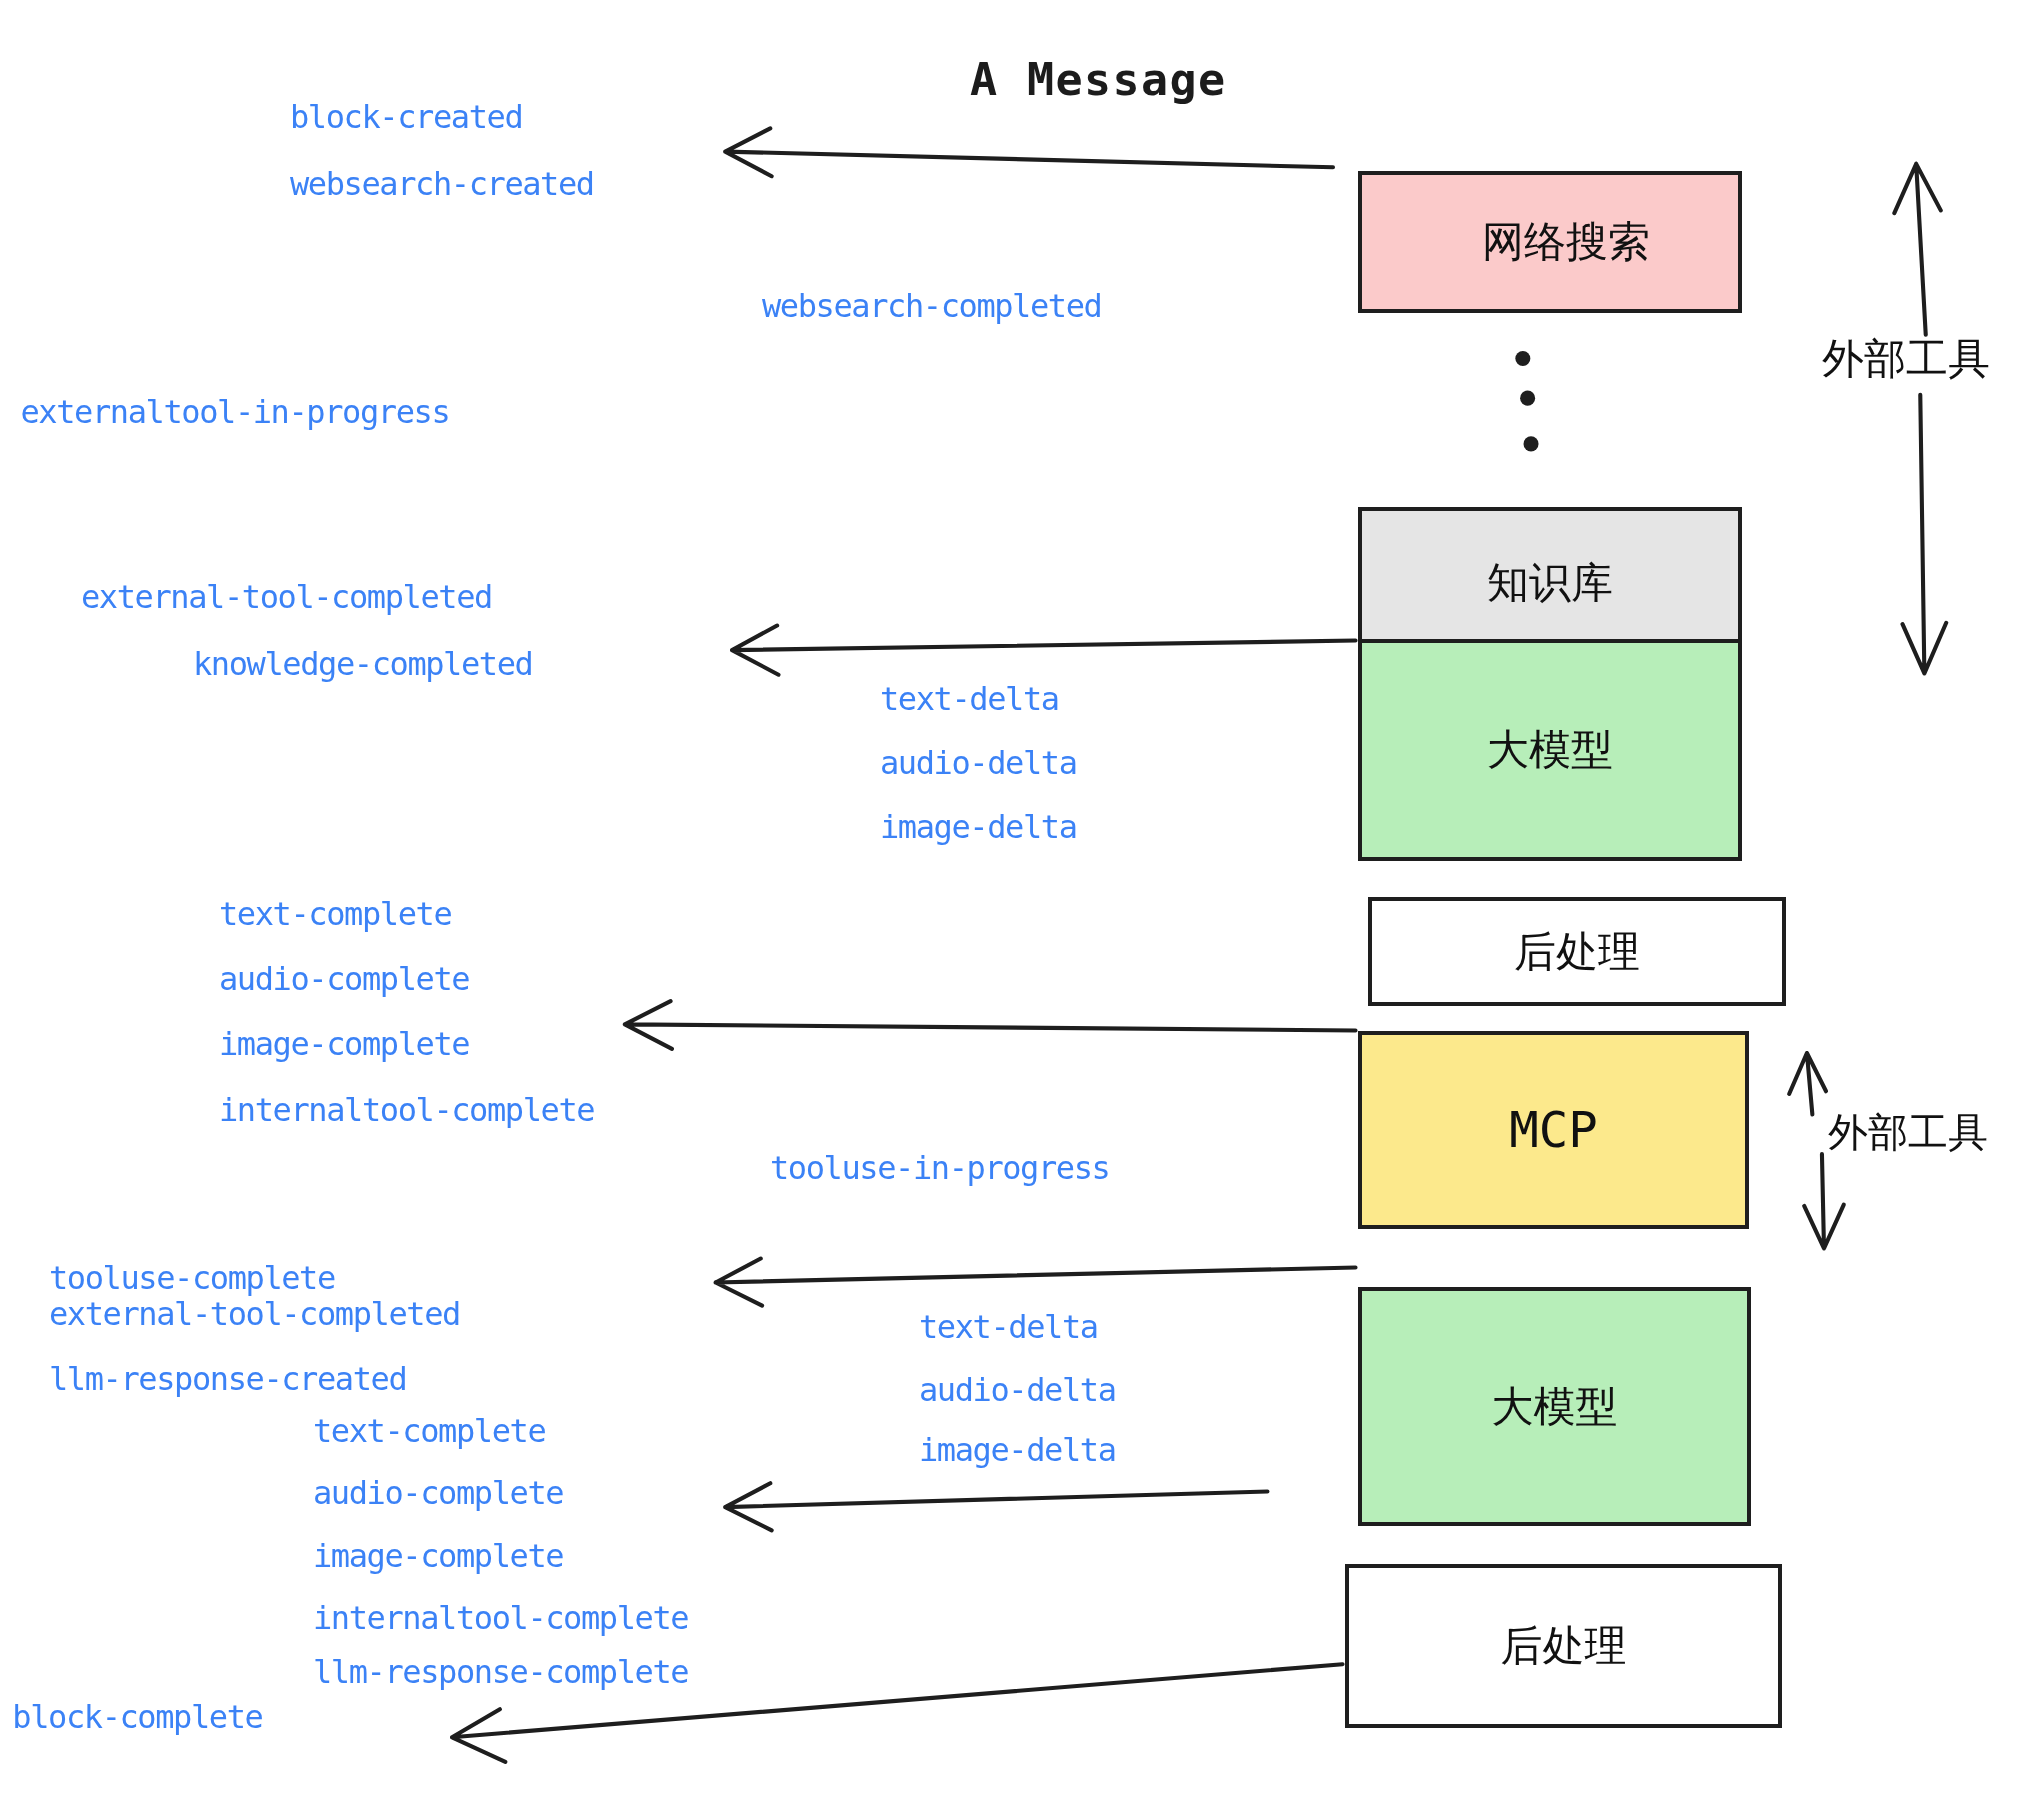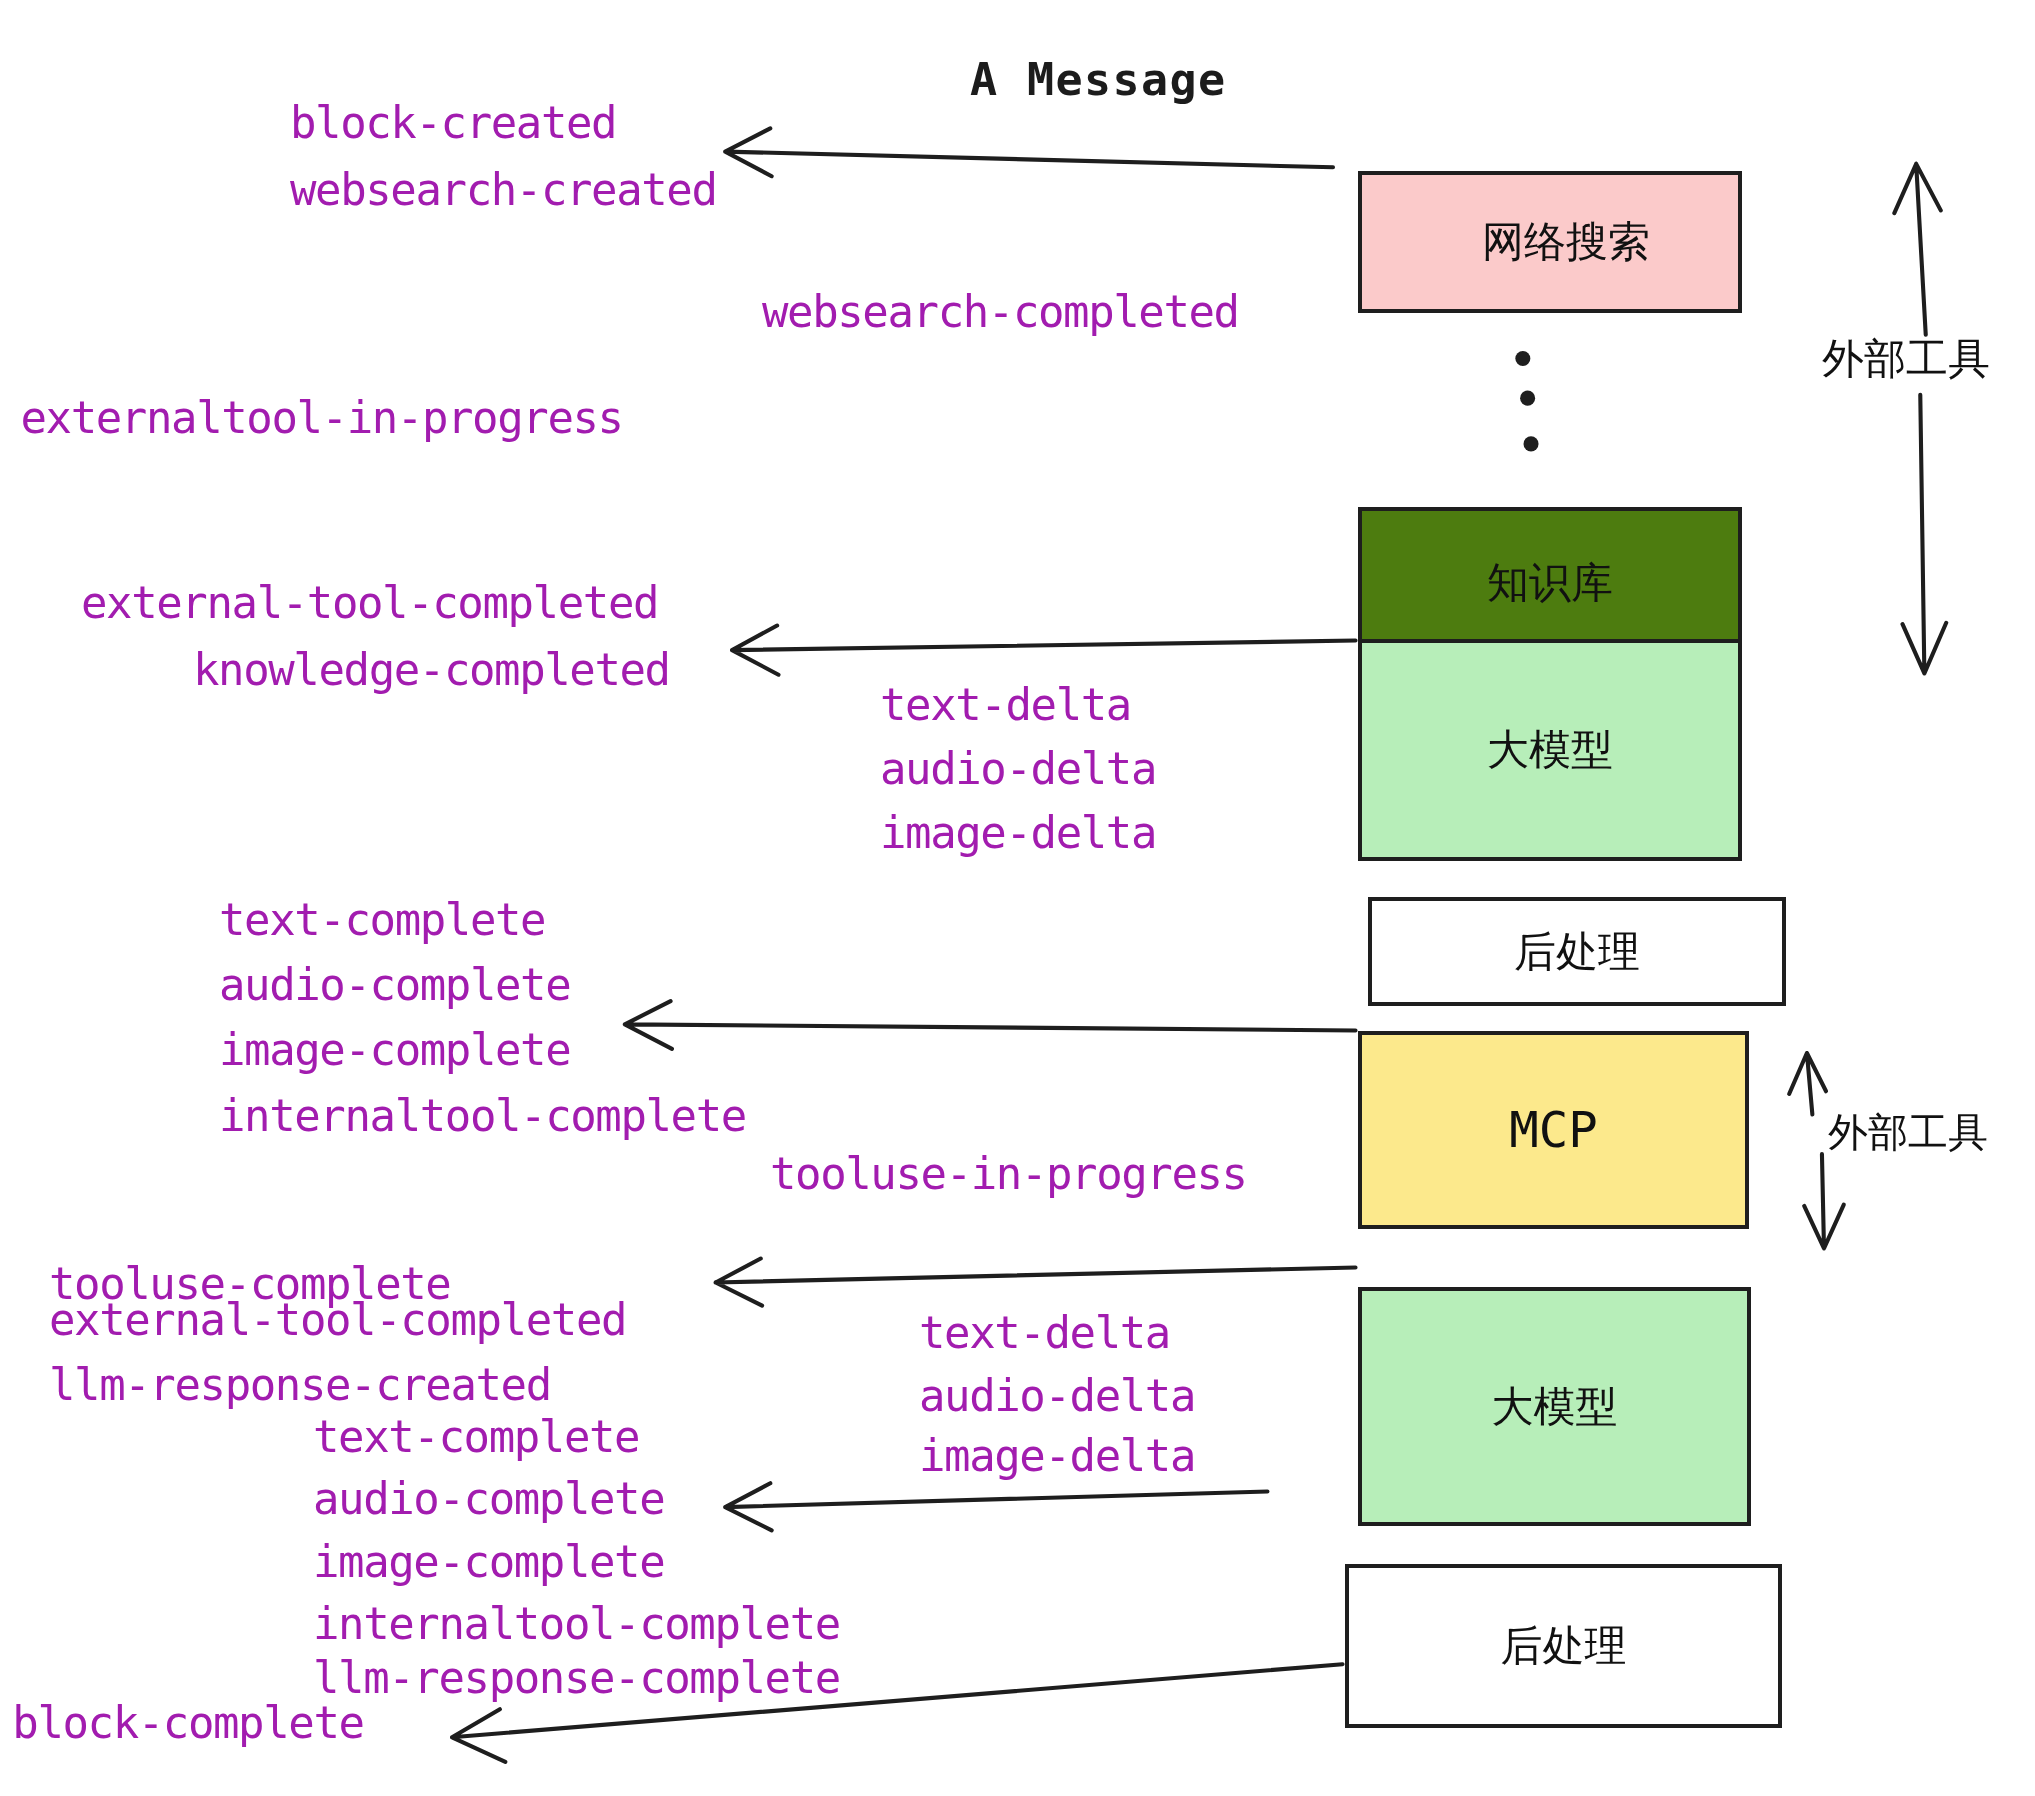--- a/index.html
+++ b/index.html
@@ -7,24 +7,24 @@
     position:relative;
     width:2035px;height:1796px;
     background:#ffffff;
     font-family:"DejaVu Sans Mono", monospace;
     color:#1c1c1c;
     overflow:hidden;
   }
   .ev{
     position:absolute;
     white-space:nowrap;
-    font-size:44px;
+    font-size:32px;
     line-height:1;
     letter-spacing:-1.4px;
-    color:#a21caf;
+    color:#3b82f6;
   }
   .title{
     position:absolute;
     font-size:45px;
     font-weight:bold;
     letter-spacing:1.4px;
     line-height:1;
   }
   .pbox{
     position:absolute;
@@ -81,21 +81,21 @@
 
   <div class="ev" style="left:313px;top:1415px;">text-complete</div>
   <div class="ev" style="left:313px;top:1477px;">audio-complete</div>
   <div class="ev" style="left:313px;top:1540px;">image-complete</div>
   <div class="ev" style="left:313px;top:1602px;">internaltool-complete</div>
   <div class="ev" style="left:313px;top:1656px;">llm-response-complete</div>
 
   <div class="ev" style="left:12.3px;top:1701px;">block-complete</div>
 
   <div class="pbox" style="left: 1358px; top: 171px; width: 384px; height: 142px; background-color: rgb(251, 202, 202); padding-left: 32px;">网络搜索</div>
-  <div class="pbox" style="left: 1358px; top: 507px; width: 384px; height: 152px; background-color: #4d7c0f;">知识库</div>
+  <div class="pbox" style="left: 1358px; top: 507px; width: 384px; height: 152px; background-color: #e5e5e5;">知识库</div>
   <div class="pbox" style="left: 1358px; top: 639px; width: 384px; height: 222px; background-color: rgb(183, 238, 185);">大模型</div>
   <div class="pbox" style="left: 1368px; top: 897px; width: 418px; height: 109px; background-color: rgb(255, 255, 255);">后处理</div>
   <div class="pbox mono" style="left: 1358px; top: 1031px; width: 391px; height: 198px; background-color: rgb(252, 233, 140);">MCP</div>
   <div class="pbox" style="left: 1358px; top: 1287px; width: 393px; height: 239px; background-color: rgb(183, 238, 185);">大模型</div>
   <div class="pbox" style="left: 1345px; top: 1564px; width: 437px; height: 164px; background-color: rgb(255, 255, 255);">后处理</div>
 
   <div class="side-label" style="left:1822px;top:338px;">外部工具</div>
   <div class="side-label" style="left:1828px;top:1112px;font-size:40px;">外部工具</div>
 
   <svg id="wires" width="2035" height="1796" viewBox="0 0 2980 2630">

